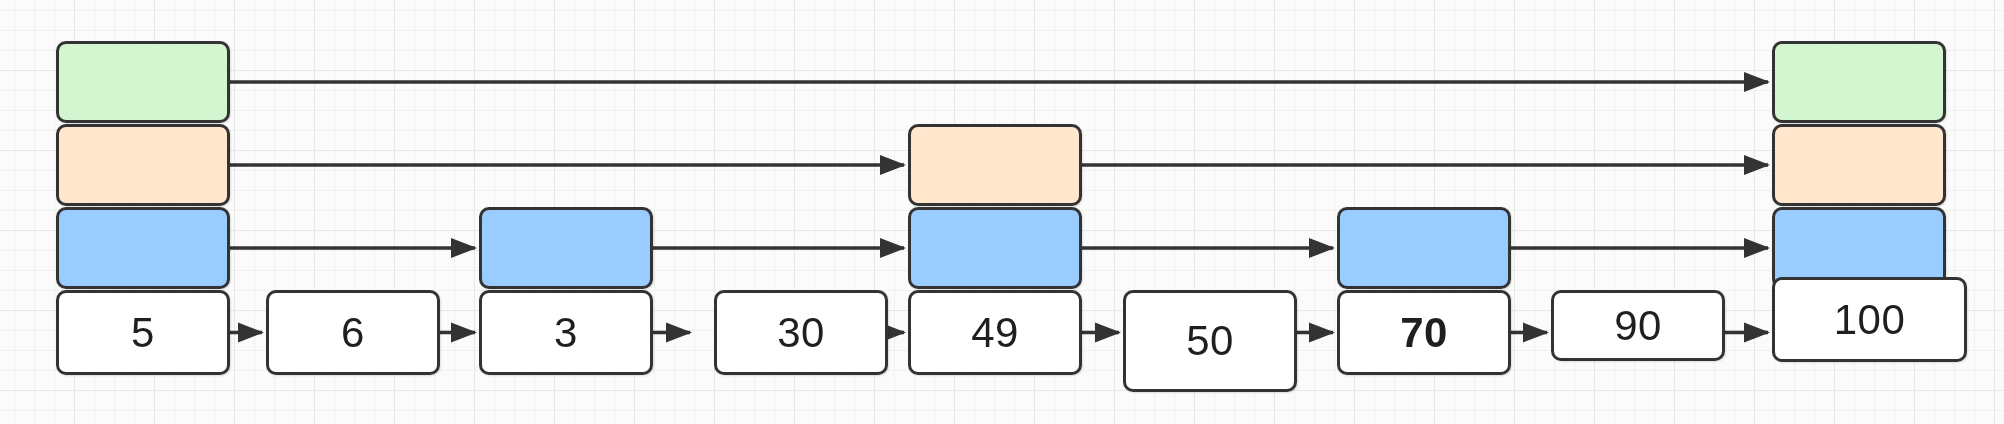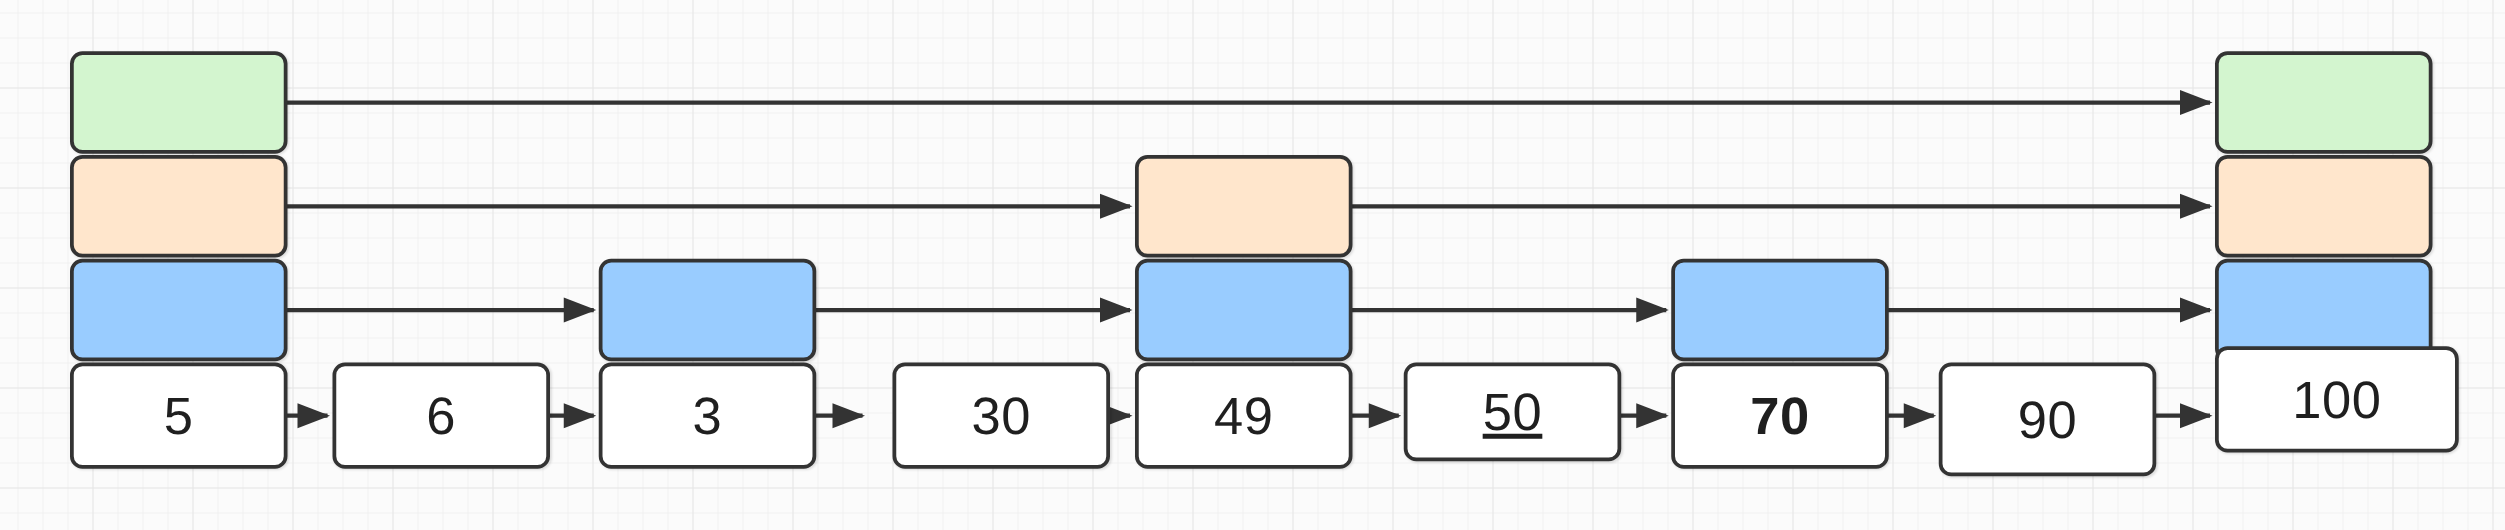--- a/index.html
+++ b/index.html
@@ -82,18 +82,18 @@
       <div class="cell" style="left: 56px; top: 207px; width: 174px; height: 82px; background: rgb(153, 204, 255);"></div>
       <div class="cell" style="left: 479px; top: 207px; width: 174px; height: 82px; background: rgb(153, 204, 255);"></div>
       <div class="cell" style="left: 908px; top: 207px; width: 174px; height: 82px; background: rgb(153, 204, 255);"></div>
       <div class="cell" style="left: 1337px; top: 207px; width: 174px; height: 82px; background: rgb(153, 204, 255);"></div>
       <div class="cell" style="left: 1772px; top: 207px; width: 174px; height: 82px; background: rgb(153, 204, 255);"></div>
       <div class="cell value" style="left: 56px; top: 290px; width: 174px; height: 85px; background: rgb(255, 255, 255);">5</div>
       <div class="cell value" style="left: 266px; top: 290px; width: 174px; height: 85px; background: rgb(255, 255, 255);">6</div>
       <div class="cell value" style="left: 479px; top: 290px; width: 174px; height: 85px; background: rgb(255, 255, 255);">3</div>
       <div class="cell value" style="left: 694px; top: 290px; width: 174px; height: 85px; background: rgb(255, 255, 255); margin-left: 20px;">30</div>
       <div class="cell value" style="left: 908px; top: 290px; width: 174px; height: 85px; background: rgb(255, 255, 255);">49</div>
-      <div class="cell value" style="left: 1123px; top: 290px; width: 174px; height: 79px; background: rgb(255, 255, 255); text-decoration: underline;">50</div>
+      <div class="cell value" style="left: 1123px; top: 290px; width: 174px; height: 102px; background: rgb(255, 255, 255);">50</div>
       <div class="cell value" style="left: 1337px; top: 290px; width: 174px; height: 85px; background: rgb(255, 255, 255); font-weight: bold;">70</div>
-      <div class="cell value" style="left: 1551px; top: 290px; width: 174px; height: 91px; background: rgb(255, 255, 255);">90</div>
+      <div class="cell value" style="left: 1551px; top: 290px; width: 174px; height: 71px; background: rgb(255, 255, 255);">90</div>
       <div class="cell value" style="left: 1772px; top: 277px; width: 195px; height: 85px; background: rgb(255, 255, 255);">100</div>
     </div>
 </div>
 
 </body></html>

